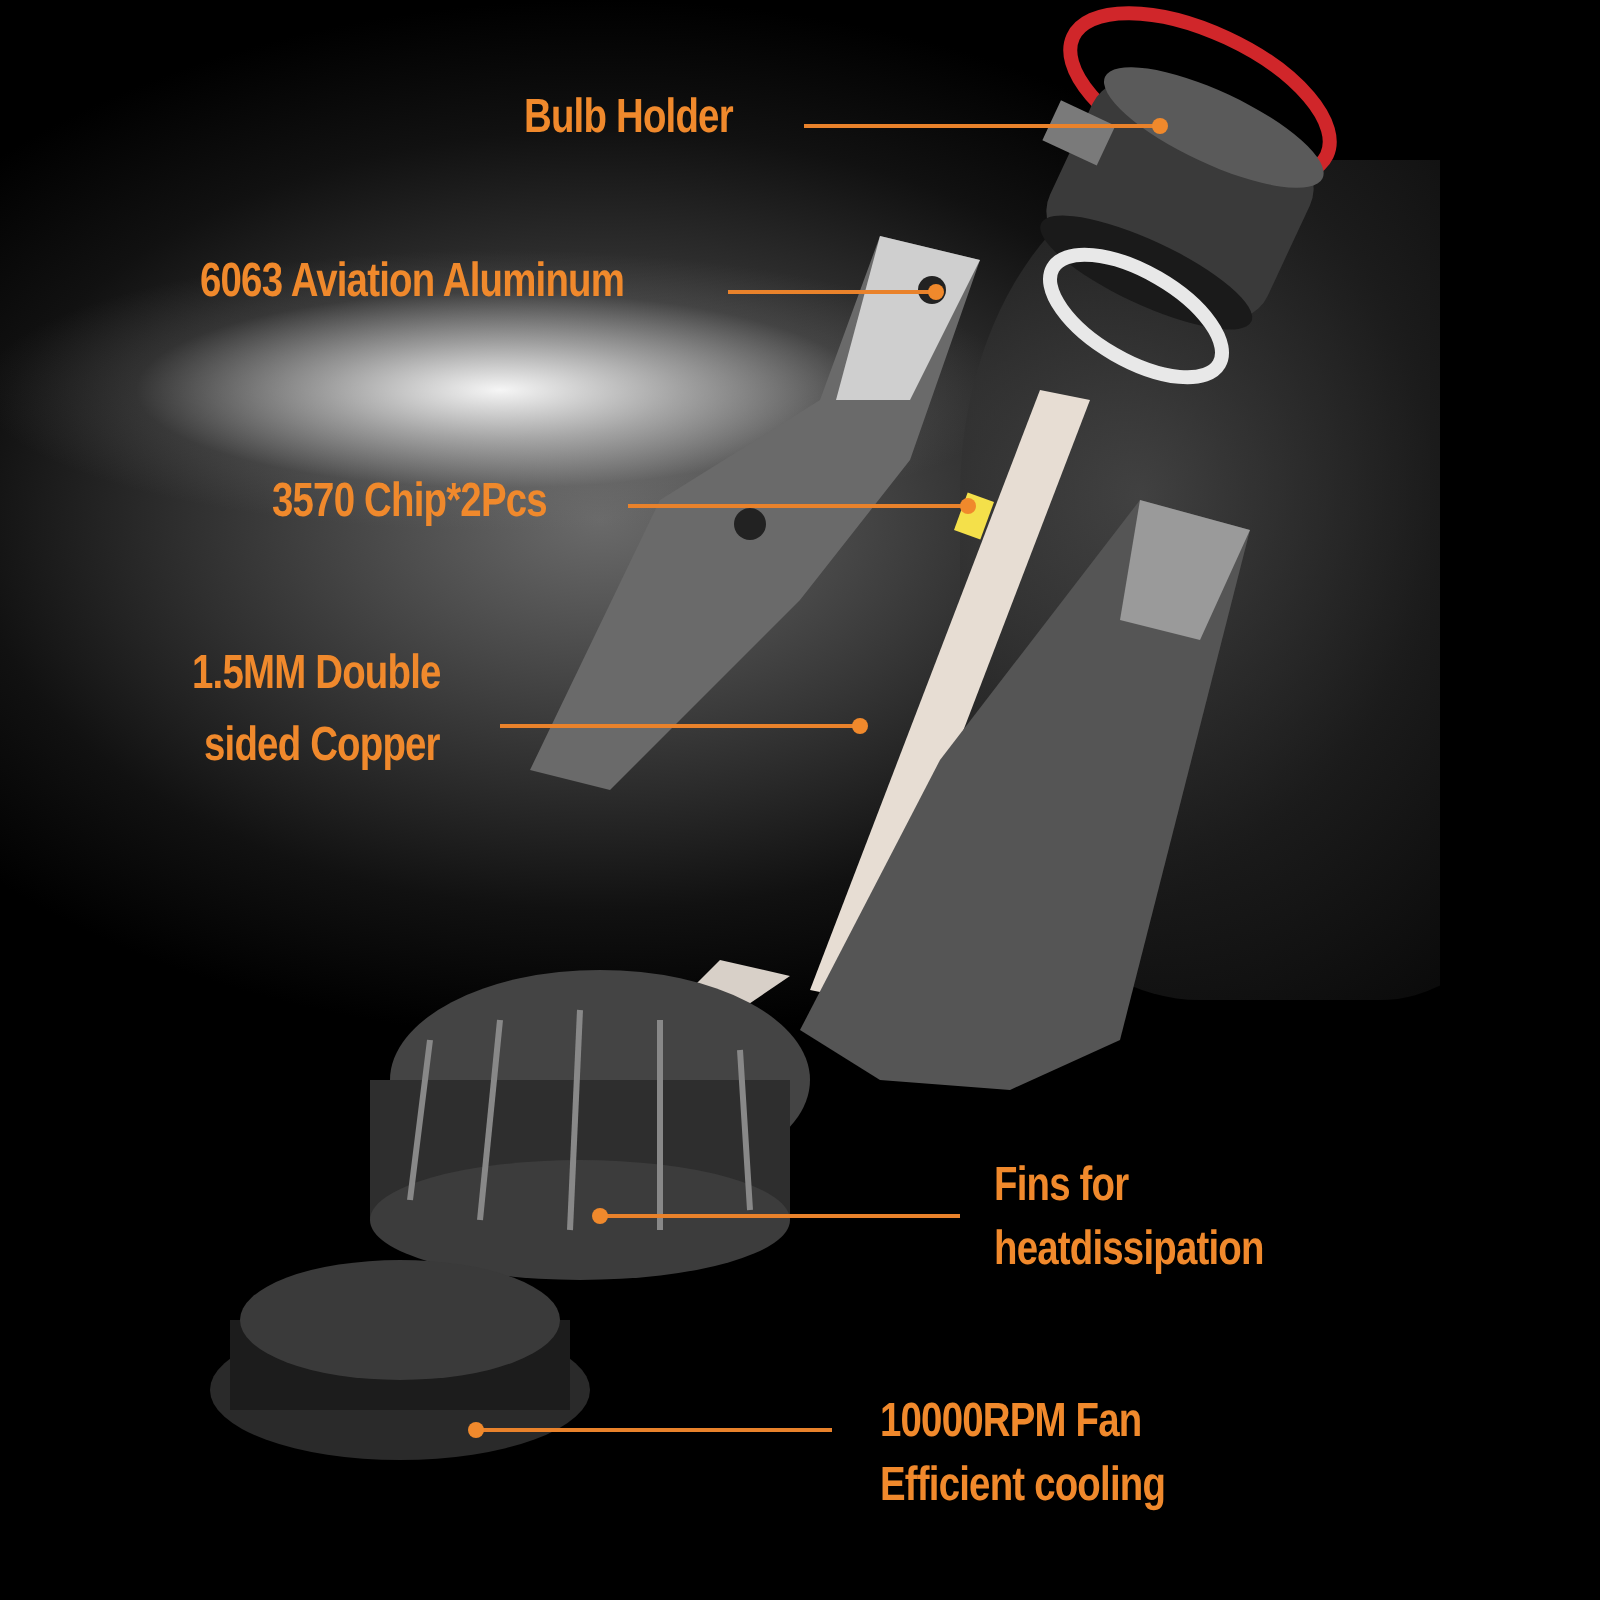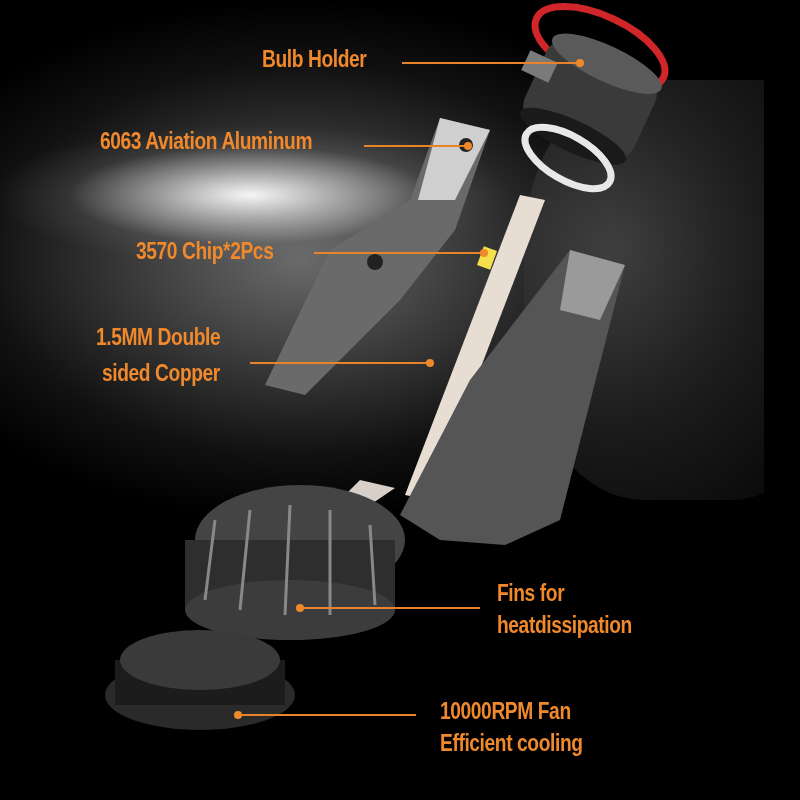--- a/index.html
+++ b/index.html
@@ -3,21 +3,20 @@
 <meta charset="utf-8">
 <style>
   html, body { margin:0; padding:0; }
   body { width:800px; height:800px; overflow:hidden; background:#000; }
   .stage {
     position:relative; width:720px; height:800px; overflow:hidden;
     background:
       radial-gradient(ellipse 260px 70px at 250px 195px, rgba(255,255,255,0.95) 0%, rgba(220,220,220,0.6) 35%, rgba(120,120,120,0.2) 70%, rgba(0,0,0,0) 100%),
       radial-gradient(ellipse 420px 260px at 300px 260px, #6a6a6a 0%, #3a3a3a 40%, #111 75%, #000 100%),
       #000;
-    padding-left: 44px;
   }
   .car-body {
     position:absolute; right:-60px; top:80px; width:300px; height:420px;
     background: radial-gradient(ellipse at 30% 40%, #4a4a4a 0%, #222 50%, #050505 100%);
     border-radius: 40% 20% 30% 40%;
     opacity:0.8;
   }
   .label {
     position:absolute; color:#f0892c;
     font-family:"Liberation Sans", sans-serif; font-weight:bold;

